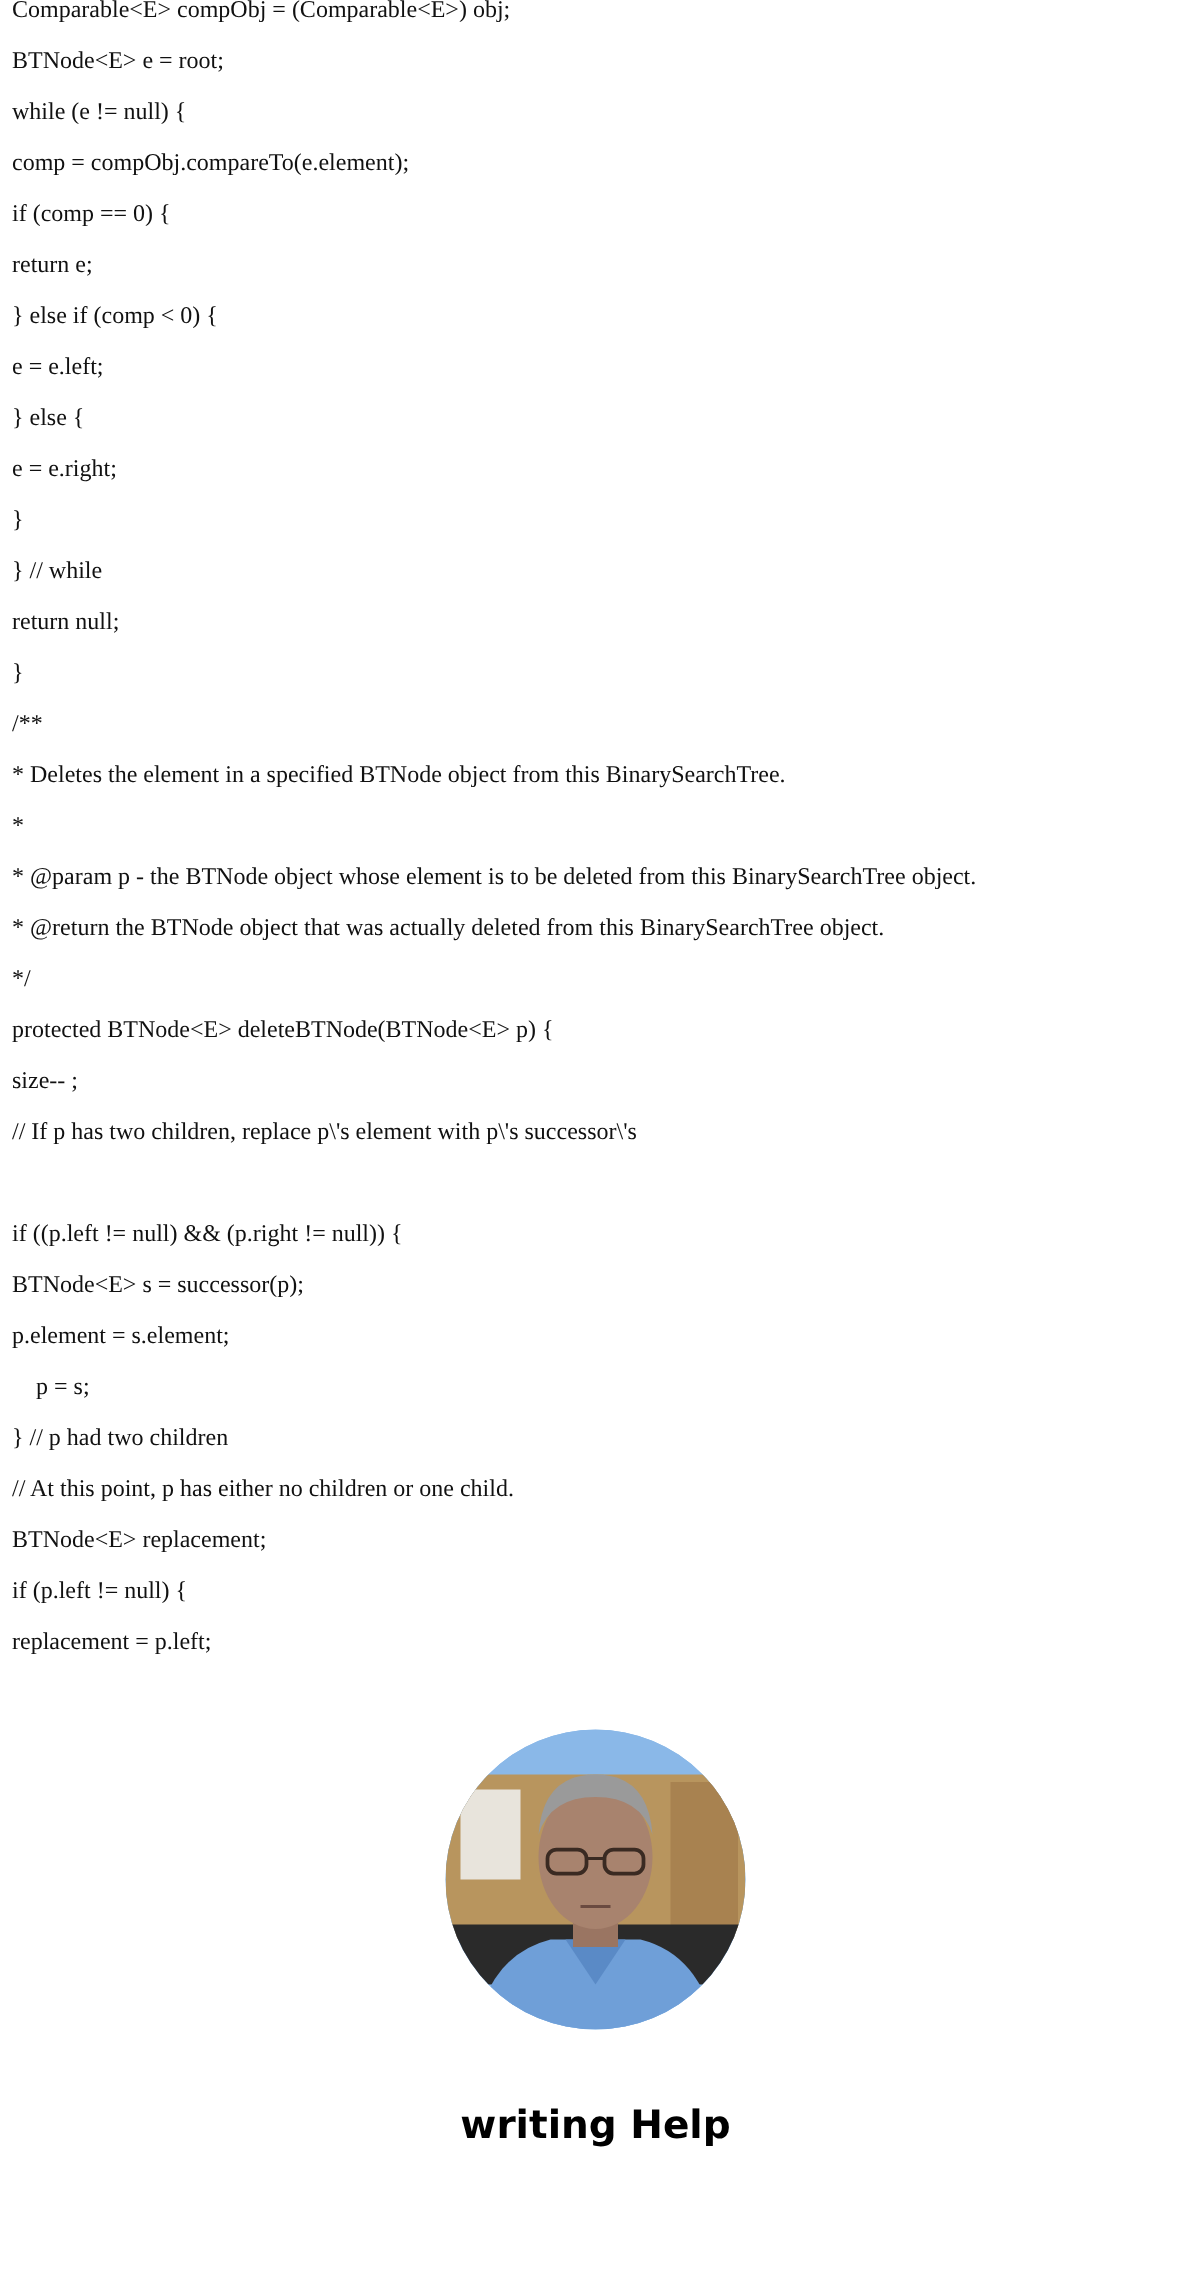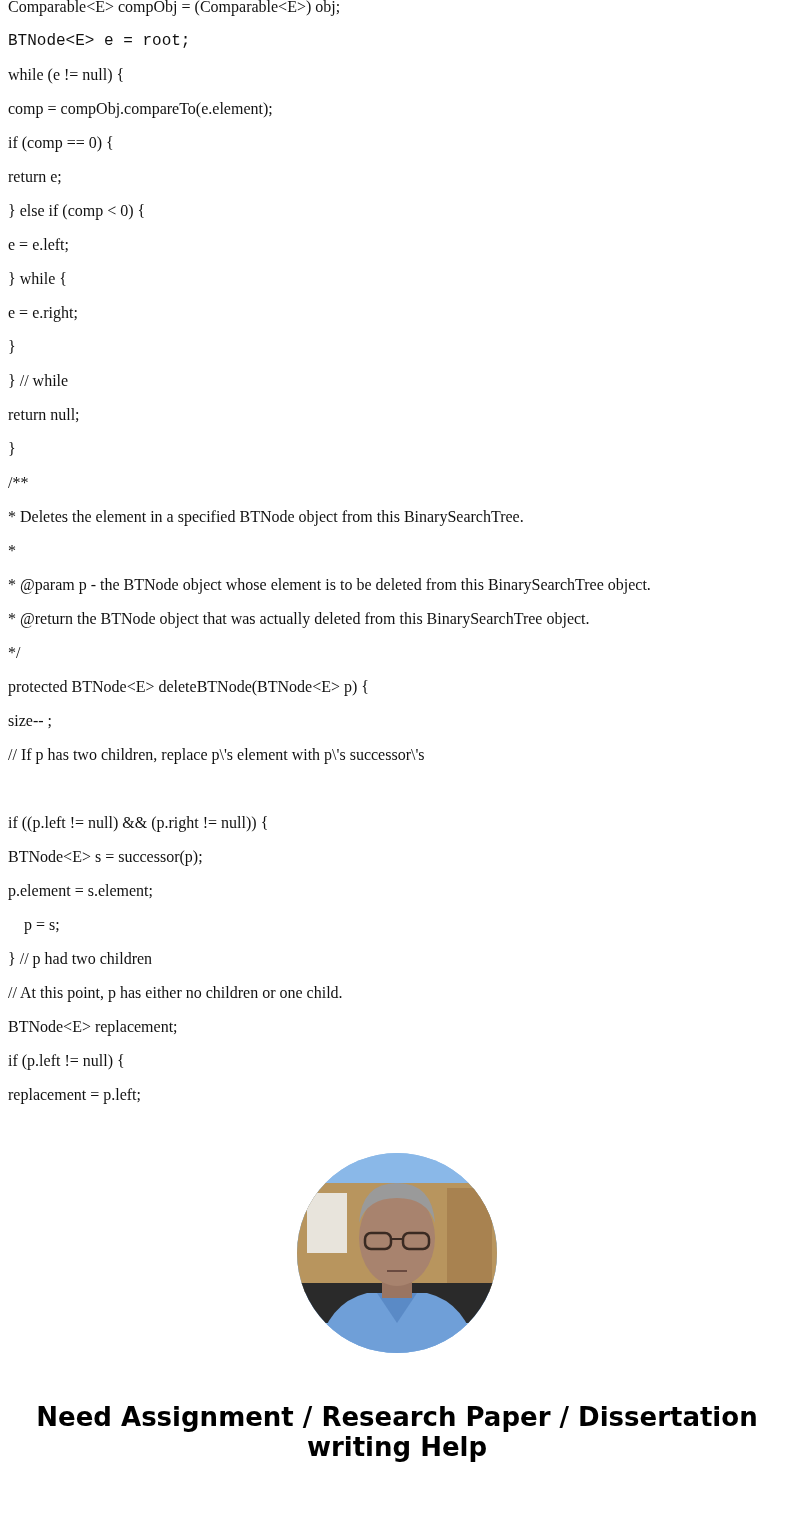--- a/index.html
+++ b/index.html
@@ -54,28 +54,28 @@
       line-height: 30px;
       color: #000000;
     }
     .promo div { white-space: nowrap; }
   </style>
 </head>
 <body>
 
 <div class="code-area" id="code-area">
     <div class="code-line" style="top: -2px;">Comparable&lt;E&gt; compObj = (Comparable&lt;E&gt;) obj;</div>
-    <div class="code-line" style="top: 32px; font-family: Liberation Mono, monospace;">BTNode&lt;E&gt; e = root;</div>
+    <div class="code-line" style="top: 32px;">BTNode&lt;E&gt; e = root;</div>
     <div class="code-line" style="top: 66px;">while (e != null) {</div>
     <div class="code-line" style="top: 100px; font-family: Liberation Serif, serif;">comp = compObj.compareTo(e.element);</div>
     <div class="code-line" style="top: 134px;">if (comp == 0) {</div>
     <div class="code-line" style="top: 168px;">return e;</div>
     <div class="code-line" style="top: 202px;">} else if (comp &lt; 0) {</div>
     <div class="code-line" style="top: 236px;">e = e.left;</div>
-    <div class="code-line" style="top: 270px;">} while {</div>
+    <div class="code-line" style="top: 270px;">} else {</div>
     <div class="code-line" style="top: 304px;">e = e.right;</div>
     <div class="code-line" style="top: 338px;">}</div>
     <div class="code-line" style="top: 372px;">} // while</div>
     <div class="code-line" style="top: 406px;">return null;</div>
     <div class="code-line" style="top: 440px;">}</div>
     <div class="code-line" style="top: 474px;">/**</div>
     <div class="code-line" style="top: 508px;">* Deletes the element in a specified BTNode object from this BinarySearchTree.</div>
     <div class="code-line" style="top: 542px;">*</div>
     <div class="code-line" style="top: 576px;">* @param p - the BTNode object whose element is to be deleted from this BinarySearchTree object.</div>
     <div class="code-line" style="top: 610px;">* @return the BTNode object that was actually deleted from this BinarySearchTree object.</div>
@@ -107,15 +107,14 @@
     <ellipse cx="100" cy="85" rx="38" ry="48" fill="#a8836e"></ellipse>
     <path d="M62 70 Q65 30 100 30 Q135 30 138 70 Q130 45 100 45 Q70 45 62 70 Z" fill="#9a9a9a"></path>
     <rect x="68" y="80" width="26" height="16" rx="6" fill="none" stroke="#3a2a22" stroke-width="2.5"></rect>
     <rect x="106" y="80" width="26" height="16" rx="6" fill="none" stroke="#3a2a22" stroke-width="2.5"></rect>
     <line x1="94" y1="86" x2="106" y2="86" stroke="#3a2a22" stroke-width="2"></line>
     <line x1="90" y1="118" x2="110" y2="118" stroke="#6a4a40" stroke-width="2"></line>
   </svg>
 </div>
 
 <div class="promo">
-  <div>Need Assignment / Research Paper / Dissertation</div>
   <div>writing Help</div>
 </div>
 
 </body></html>

